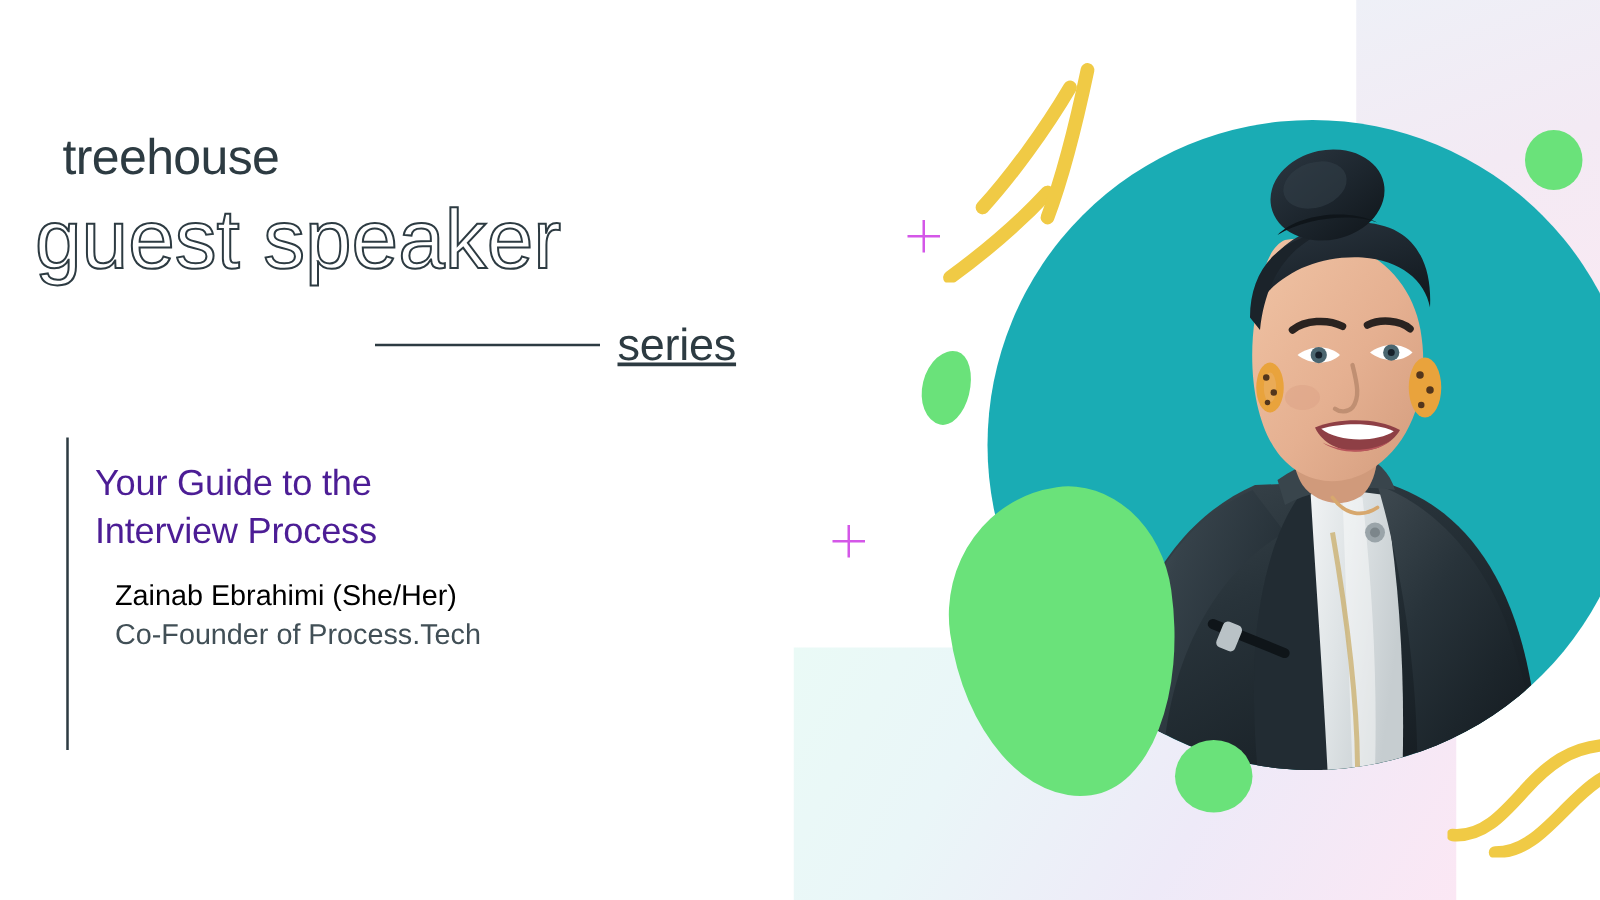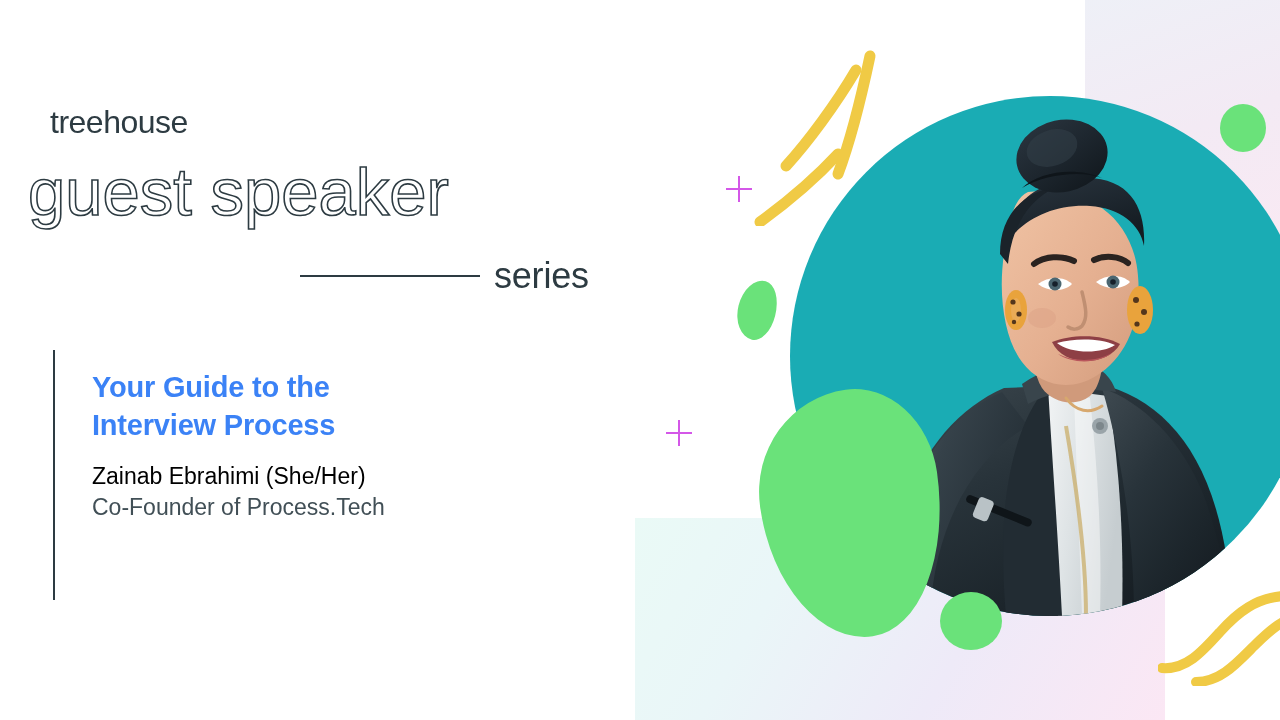--- a/index.html
+++ b/index.html
@@ -27,21 +27,21 @@
     position:absolute;
     left:635px; top:518px; width:530px; height:202px;
     background:linear-gradient(120deg,#eafaf6 0%, #eaf6f8 28%, #eeeaf8 62%, #fbe7f4 100%);
   }
 
   
   .left-col { position:absolute; left:0; top:0; width:660px; height:720px; }
 
   .wordmark {
     position:absolute; left:50px; top:106px;
-    font-size:32px; font-weight:400; letter-spacing:-0.5px;
+    font-size:40px; font-weight:400; letter-spacing:-0.5px;
     color:#2d3b42; line-height:1;
   }
 
   .headline-outline {
     position:absolute; left:28px; top:158px;
     font-size:67px; font-weight:400; letter-spacing:0px;
     line-height:1; color:transparent;
     -webkit-text-stroke:1.6px #2d3b42;
     white-space:nowrap;
   }
@@ -49,32 +49,32 @@
   .series-row {
     position:absolute; left:300px; top:252px;
     width:330px; height:48px;
     display:flex; align-items:center; gap:14px;
   }
   .series-rule {
     width:180px; height:1.6px; background:#2d3b42; flex:none;
   }
   .series-word {
     font-size:36px; font-weight:400; color:#2d3b42;
-    line-height:1; letter-spacing:-0.2px;
+    line-height:1; letter-spacing:-0.2px;text-decoration:underline;
   }
 
   .divider-v {
     position:absolute; left:53px; top:350px;
     width:1.6px; height:250px; background:#2d3b42;
   }
 
   .talk-title {
-    position:absolute; left:92px; top:368px;
-    font-size:29px; font-weight:700; line-height:1.32;
-    color:#3b82f6; letter-spacing:-0.2px;
+    position:absolute; left:76px; top:368px;
+    font-size:29px; font-weight:400; line-height:1.32;
+    color:#4c1d95; letter-spacing:-0.2px;
   }
   .speaker-name {
     position:absolute; left:92px; top:461px;
     font-size:23px; font-weight:400; line-height:1.35;
     color:#000000;
   }
   .speaker-role {
     position:absolute; left:92px; top:492px;
     font-size:23px; font-weight:400; line-height:1.35;
     color:#414f56;

